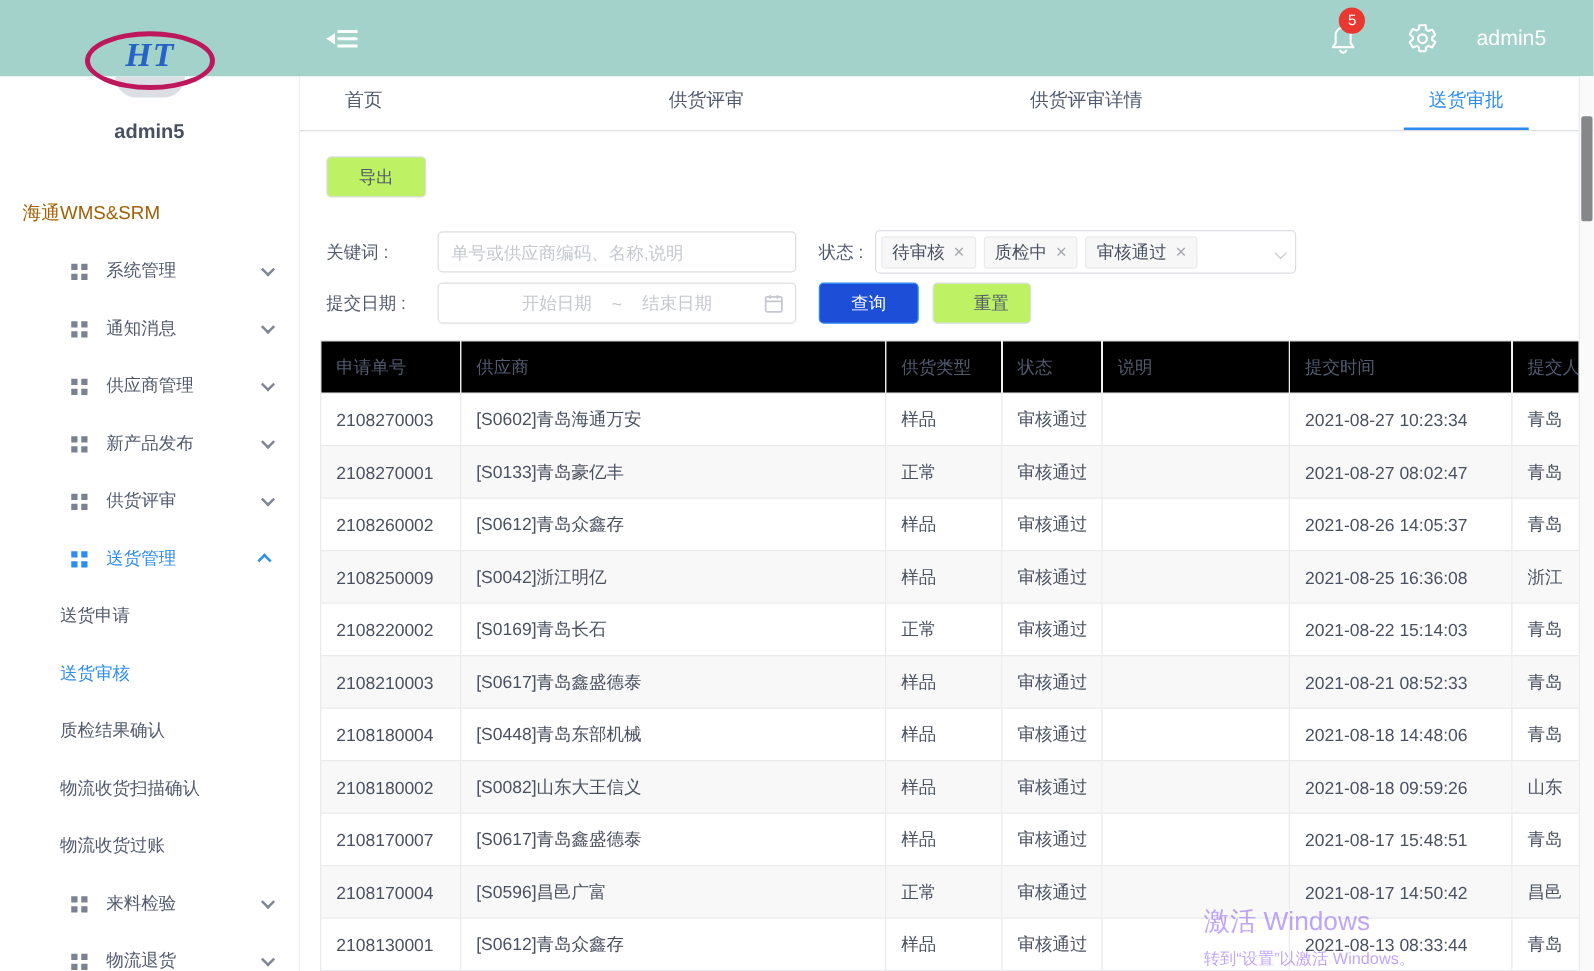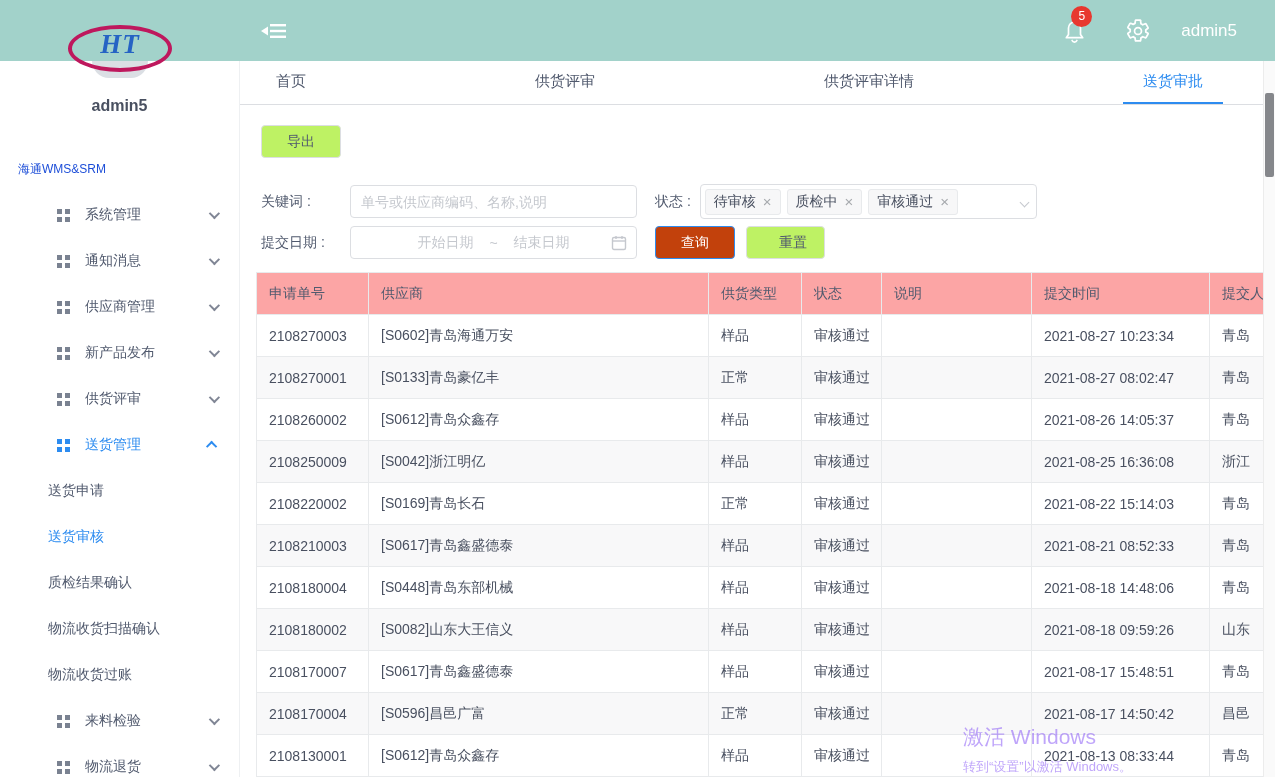--- a/index.html
+++ b/index.html
@@ -14,21 +14,21 @@
   .header-right { position:absolute; right:0; top:0; height:61px; display:flex; align-items:center; padding-right:38px; }
   .bell-wrap { position:relative; width:25px; height:26px; margin-right:38px; cursor:pointer; }
   .badge { position:absolute; top:-12px; left:9px; min-width:21px; height:21px; border-radius:11px; background:#e8382f; color:#fff; font-size:12px; display:flex; align-items:center; justify-content:center; padding:0 4px; }
   .gear-wrap { width:26px; height:26px; margin-right:30px; cursor:pointer; }
   .username { color:#fff; font-size:17px; cursor:pointer; }
 
   
   .sidebar { position:absolute; top:61px; left:0; width:240px; bottom:0; background:#fff; border-right:1px solid #eef0f2; z-index:10; overflow:hidden; }
   .avatar-remnant { position:absolute; top:0; left:92px; width:56px; height:17px; background:#ccd2d9; border-radius:0 0 28px 28px; opacity:.7; }
   .profile-name { margin-top:36px; text-align:center; font-weight:bold; font-size:16px; color:#495060; }
-  .app-title { margin:46px 0 0 18px; font-size:12px; color:#1d4ed8; }
+  .app-title { margin:46px 0 0 18px; font-size:15px; color:#a16207; }
   .menu { margin-top:14px; }
   .menu-item { height:46px; display:flex; align-items:center; padding:0 22px 0 20px; font-size:14px; color:#515a6e; cursor:pointer;margin-left:37px; }
   .menu-item.active { color:#2d8cf0; }
   .grid-icon { width:13px; height:13px; margin-right:15px; flex:0 0 13px;
     background:
       linear-gradient(#7a8291,#7a8291) 0 0/5px 5px no-repeat,
       linear-gradient(#7a8291,#7a8291) 8px 0/5px 5px no-repeat,
       linear-gradient(#7a8291,#7a8291) 0 8px/5px 5px no-repeat,
       linear-gradient(#7a8291,#7a8291) 8px 8px/5px 5px no-repeat; }
   .menu-item.active .grid-icon {
@@ -60,28 +60,28 @@
   .f-label { width:89px; font-size:14px; color:#515a6e; }
   .keyword-input { width:287px; height:33px; border:1px solid #dcdee2; border-radius:4px; padding:0 10px; font-size:14px; color:#515a6e; outline:none; font-family:inherit; }
   .keyword-input::placeholder { color:#c5c8ce; }
   .f-label2 { margin:0 9px 0 18px; font-size:14px; white-space:nowrap; }
   .status-select { width:337px; height:35px; border:1px solid #dcdee2; border-radius:4px; display:flex; align-items:center; gap:6px; padding:0 22px 0 4px; position:relative; cursor:pointer; }
   .tag { height:26px; display:flex; align-items:center; background:#f7f7f8; border:1px solid #e8eaec; border-radius:3px; padding:0 8px; font-size:14px; color:#495060; white-space:nowrap; }
   .tag-x { margin-left:7px; color:#a6a9ad; font-size:15px; cursor:pointer; line-height:1; }
   .select-chev { position:absolute; right:8px; top:14px; width:7px; height:7px; border-right:1.5px solid #c5c8ce; border-bottom:1.5px solid #c5c8ce; transform:rotate(45deg); }
   .date-input { width:287px; height:33px; border:1px solid #dcdee2; border-radius:4px; display:flex; align-items:center; justify-content:center; gap:16px; font-size:14px; color:#c5c8ce; position:relative; cursor:text; }
   .cal-icon { position:absolute; right:9px; top:8px; }
-  .btn-search { width:80px; margin-left:18px; background:#c2410c; border-color:#2d8cf0; color:#fff; }
+  .btn-search { width:80px; margin-left:18px; background:#1d4ed8; border-color:#2d8cf0; color:#fff; }
   .btn-reset { width:79px; margin-left:11px;padding-left:15px; }
 
   
   .table-wrap { margin:12px 0 0 16px; width:1007px; overflow:hidden; }
   table { border-collapse:collapse; table-layout:fixed; width:1072px; }
   th, td { border:1px solid #e8eaec; height:42px; padding:0 0 0 12px; font-size:14px; text-align:left; white-space:nowrap; overflow:hidden; }
-  th { background:#fca5a5; color:#515a6e; font-weight:normal; }
+  th { background:#000000; color:#515a6e; font-weight:normal; }
   td { color:#495060; }
   tbody tr:nth-child(even) td { background:#f8f8f9; }
   th:nth-child(1){width:112px} th:nth-child(2){width:340px} th:nth-child(3){width:93px}
   th:nth-child(4){width:80px}  th:nth-child(5){width:150px} th:nth-child(6){width:178px}
   th:nth-child(7){width:119px}
 
   
   .v-scrollbar { position:absolute; right:0; top:61px; bottom:0; width:12px; background:#fafafa; border-left:1px solid #ececec; z-index:30; }
   .v-thumb { position:absolute; left:1px; right:1px; top:32px; height:84px; background:#85878b; border-radius:2px; }
 

